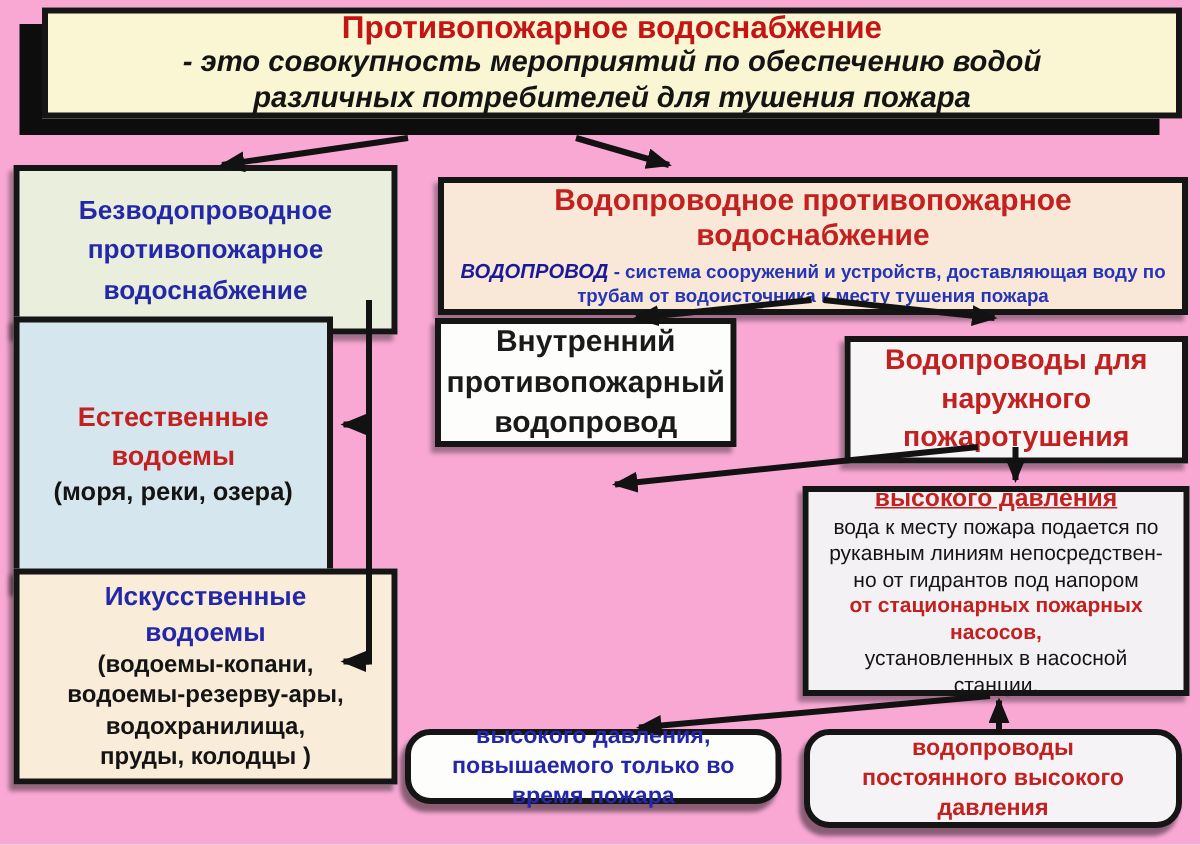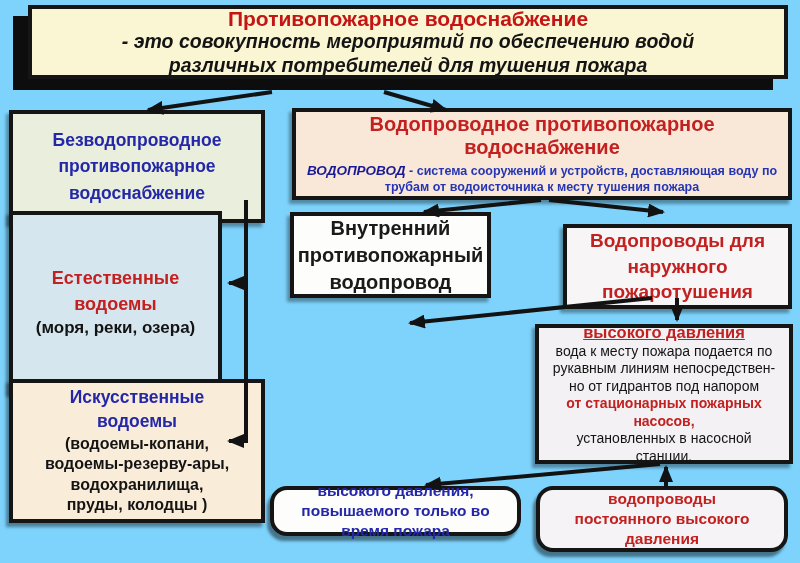--- a/index.html
+++ b/index.html
@@ -1,18 +1,18 @@
 <!DOCTYPE html>
 <html><head>
 <meta charset="utf-8">
 <style>
   html,body{margin:0;padding:0;background:#e8e8e8;}
   #stage{
     position:relative;width:800px;height:563px;overflow:hidden;
-    background:#7dd3fc;
+    background:#f9a8d4;
     font-family:"Liberation Sans","DejaVu Sans",sans-serif;
   }
   .box{
     position:absolute;box-sizing:border-box;
     border:4px solid #151515;
     display:flex;flex-direction:column;justify-content:center;align-items:center;
     text-align:center;
   }
   .pre{white-space:pre-line;}
   
@@ -23,21 +23,21 @@
   }
   #title-box .head{color:#c41414;font-weight:bold;font-size:21px;line-height:1.1;}
   #title-box .def{color:#141414;font-weight:bold;font-style:italic;font-size:19.5px;line-height:1.22;}
   
   #box-nopipe{
     left:9px;top:110px;width:256px;height:113px;background:#e9eedd;
     box-shadow:-3px 4px 3px rgba(0,0,0,.35);
   }
   #box-nopipe .head{color:#2428a8;font-weight:bold;font-size:17.5px;line-height:1.5;}
   #box-pipe{
-    left:292px;top:108px;width:500px;height:92px;background:#f9e8d7;
+    left:292px;top:118px;width:500px;height:92px;background:#f9e8d7;
     box-shadow:-3px 4px 3px rgba(0,0,0,.35);
   }
   #box-pipe .head{color:#c32020;font-weight:bold;font-size:20px;line-height:1.15;}
   #box-pipe .term-line{font-size:12.5px;line-height:1.25;color:#2535b5;font-weight:bold;margin-top:4px;padding:0 8px;}
   #box-pipe .term{color:#1a1a99;font-style:italic;font-size:13.5px;}
   
   #box-natural{
     left:9px;top:211px;width:213px;height:182px;background:#d6e6ee;
     box-shadow:-3px 4px 3px rgba(0,0,0,.4);
   }

